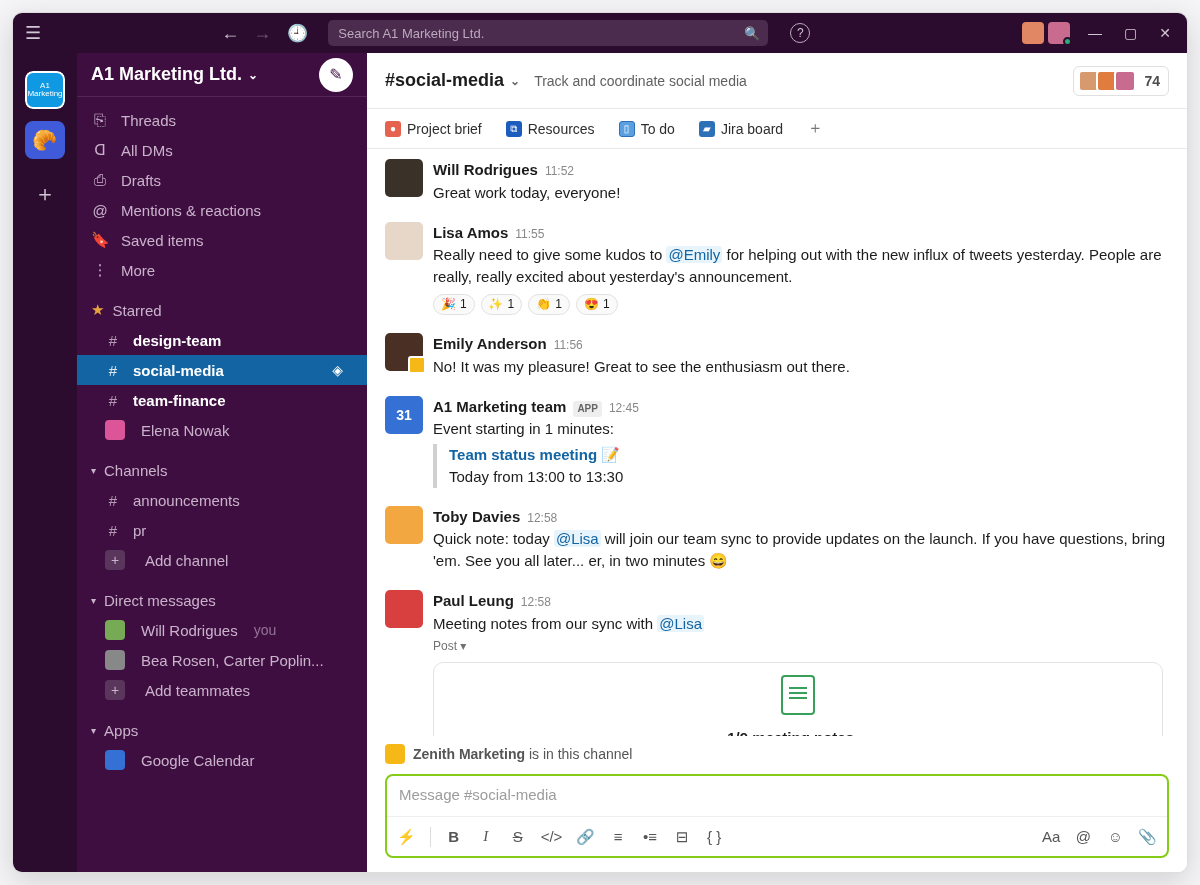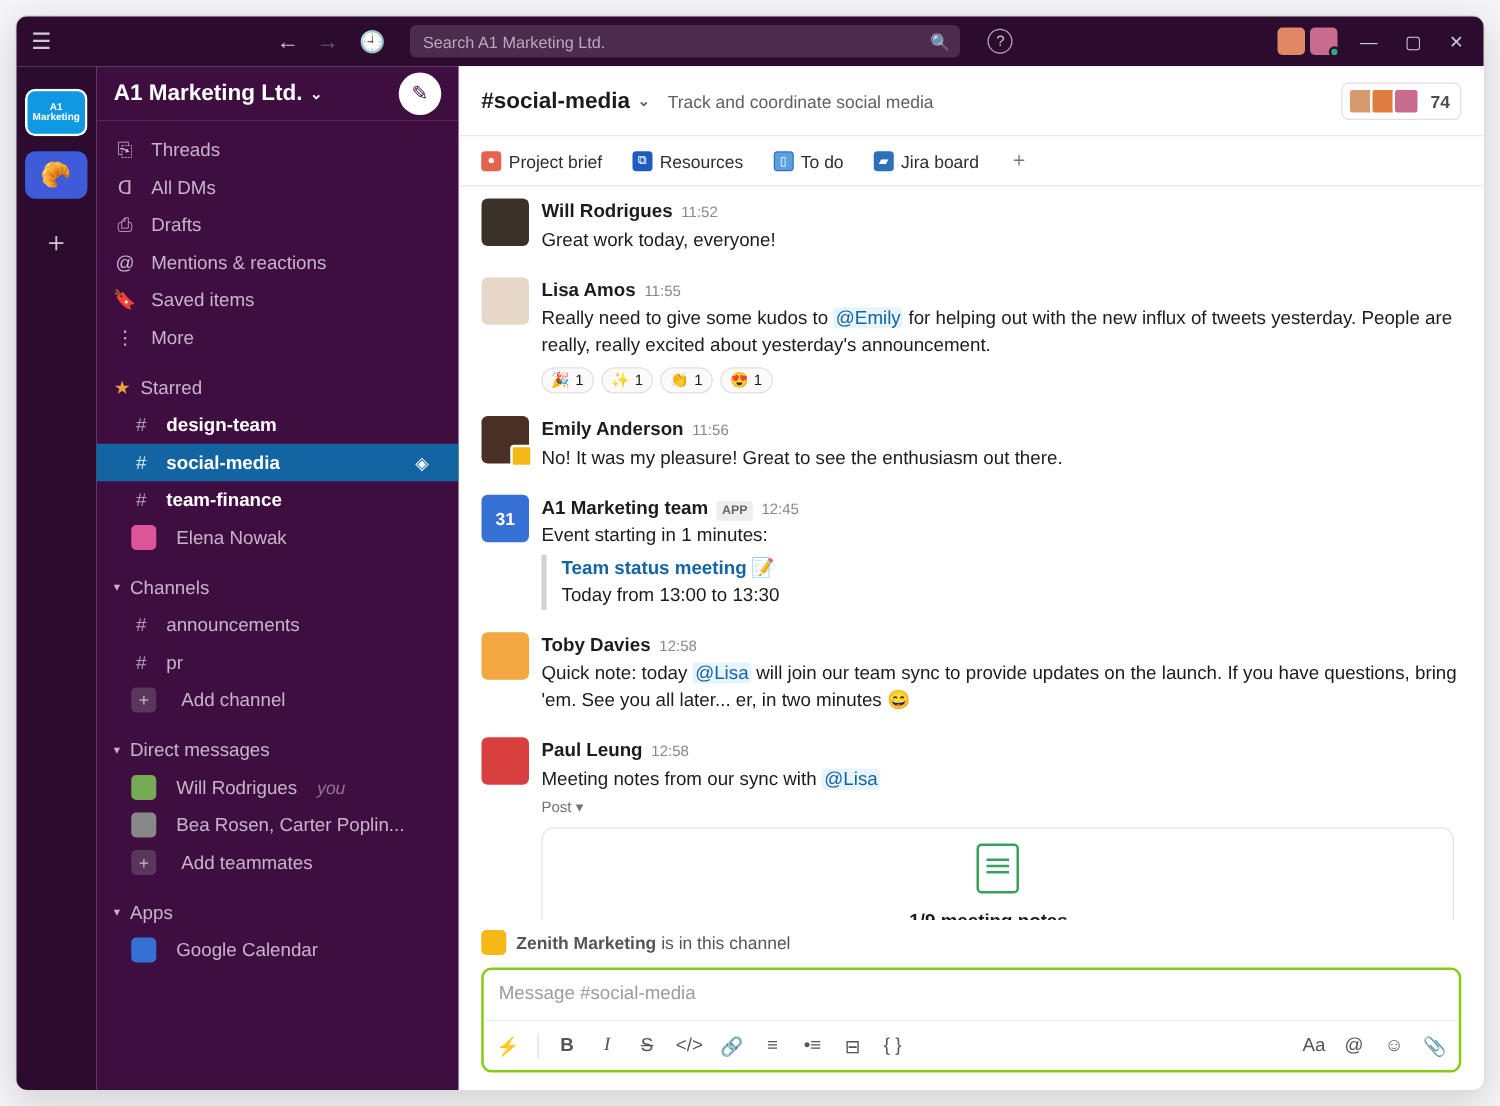--- a/index.html
+++ b/index.html
@@ -19,41 +19,41 @@
 .avatar-small { width:22px; height:22px; border-radius:4px; background:#e28763; position:relative; }
 .avatar-small.second { background:#c96a8f; }
 .status-dot { position:absolute; bottom:-2px; right:-2px; width:9px; height:9px; border-radius:50%; background:#2bac76; border:2px solid #2b0b2e; }
 .win-ctrl { font-size:14px; cursor:pointer; color:#d1c6d3; padding:0 4px; }
 
 
 .body { flex:1; display:flex; min-height:0; }
 
 
 .rail { width:64px; background:#2b0b2e; display:flex; flex-direction:column; align-items:center; padding-top:18px; gap:12px; }
-.ws-icon { width:50px; height:38px; border-radius:8px; display:flex; align-items:center; justify-content:center; font-size:8px; font-weight:700; color:#fff; cursor:pointer; text-align:center; line-height:1.05; }
+.ws-icon { width:40px; height:38px; border-radius:8px; display:flex; align-items:center; justify-content:center; font-size:8px; font-weight:400; color:#fff; cursor:pointer; text-align:center; line-height:1.05; }
 .ws1 { background:#1099e3; border:2px solid #fff; outline:3px solid #2b0b2e; }
 .ws2 { background:#3f5bd9; font-size:20px; }
 .rail-add { color:#d1c6d3; font-size:22px; cursor:pointer; margin-top:8px; }
 
 
 .sidebar { width:290px; background:#3f0e40; color:#c9b3cb; display:flex; flex-direction:column; font-size:15px; }
 .ws-header { height:44px; border-bottom:1px solid #522653; display:flex; align-items:center; padding:0 14px; gap:10px; }
 .ws-title { color:#fff; font-weight:800; font-size:18px; flex:1; display:flex; align-items:center; gap:6px; cursor:pointer; }
 .compose-btn { width:34px; height:34px; border-radius:50%; background:#fff; color:#3f0e40; display:flex; align-items:center; justify-content:center; cursor:pointer; font-size:16px; }
 .sidebar-list { flex:1; overflow-y:auto; padding:8px 0 16px; }
 .sb-item { height:30px; display:flex; align-items:center; padding:0 14px; gap:12px; cursor:pointer; }
 .sb-item .icon { width:18px; text-align:center; font-size:15px; }
 .sb-section { height:30px; display:flex; align-items:center; padding:0 14px; gap:8px; cursor:pointer; margin-top:10px; }
 .sb-section .caret { font-size:10px; }
 .sb-star { color:#e8a33d; }
 .channel-item { height:30px; display:flex; align-items:center; padding:0 14px 0 28px; gap:12px; cursor:pointer; }
 .channel-item.active { background:#1264a3; color:#fff; }
 .channel-item .hash { width:16px; text-align:center; font-size:15px; opacity:.85; }
 .channel-item.bold .name { font-weight:700; color:#fff; }
-.channel-item .name-you { opacity:.6; margin-left:4px; font-size:14px;font-style:italic; }
+.channel-item .name-you { opacity:.6; margin-left:4px; font-size:14px; }
 .person-avatar { width:20px; height:20px; border-radius:4px; background:#b86; margin-right:-4px; }
 .box-icon { width:20px; height:20px; border-radius:4px; background:#5a355c; display:flex; align-items:center; justify-content:center; font-size:14px; color:#c9b3cb; }
 .huddle-ind { margin-left:auto; margin-right:10px; font-size:14px; }
 
 
 .content { flex:1; display:flex; flex-direction:column; background:#fff; min-width:0; }
 .chan-header { height:56px; border-bottom:1px solid #e8e8e8; display:flex; align-items:center; padding:0 18px; gap:14px; }
 .chan-title { font-weight:800; font-size:18px; color:#1d1c1d; cursor:pointer; display:flex; align-items:center; gap:6px; }
 .chan-topic { color:#616061; font-size:14px; }
 .member-chip { margin-left:auto; display:flex; align-items:center; gap:8px; border:1px solid #e0e0e0; border-radius:6px; padding:3px 8px; cursor:pointer; }

